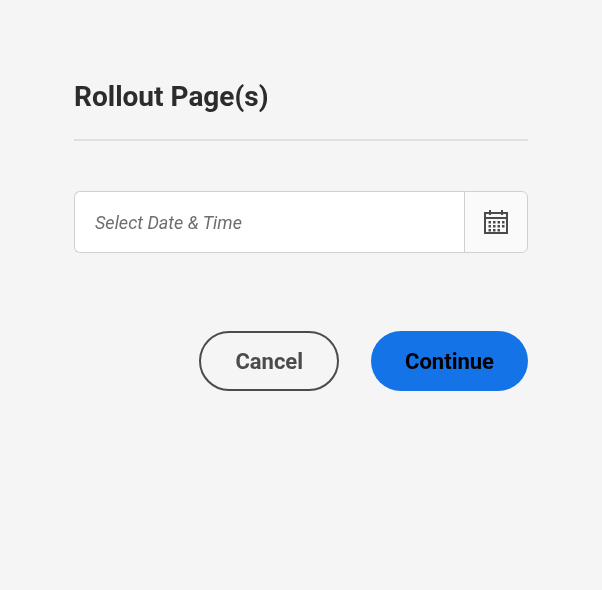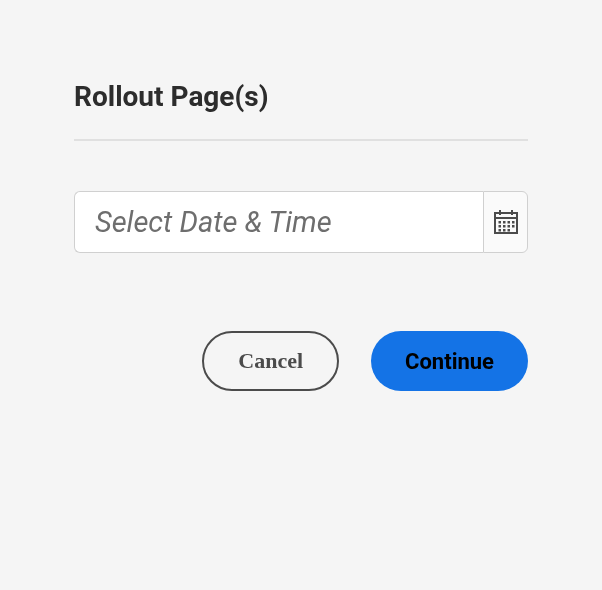--- a/index.html
+++ b/index.html
@@ -68,21 +68,21 @@
       width: 100%;
     }
     .datetime-input {
       flex: 1;
       height: 62px;
       border: 1px solid #d0d0d0;
       border-right: none;
       border-radius: 6px 0 0 6px;
       background: #fff;
       padding: 0 20px;
-      font-size: 29px;
+      font-size: 18px;
       font-style: italic;
       color: #6e6e6e;
       outline: none;
       font-family: inherit;
     }
     .datetime-input::placeholder {
       color: #6e6e6e;
       font-style: italic;
     }
     .calendar-btn {
@@ -111,21 +111,20 @@
       cursor: pointer;
       display: flex;
       align-items: center;
       justify-content: center;
       font-family: inherit;
     }
     .btn-secondary {
       background: transparent;
       border: 2.5px solid #4b4b4b;
       color: #4b4b4b;
-      font-family: Liberation Serif, serif;
     }
     .btn-primary {
       background: #1473e6;
       border: none;
       color: #000000;
     }
   </style>
 </head>
 <body>
 

